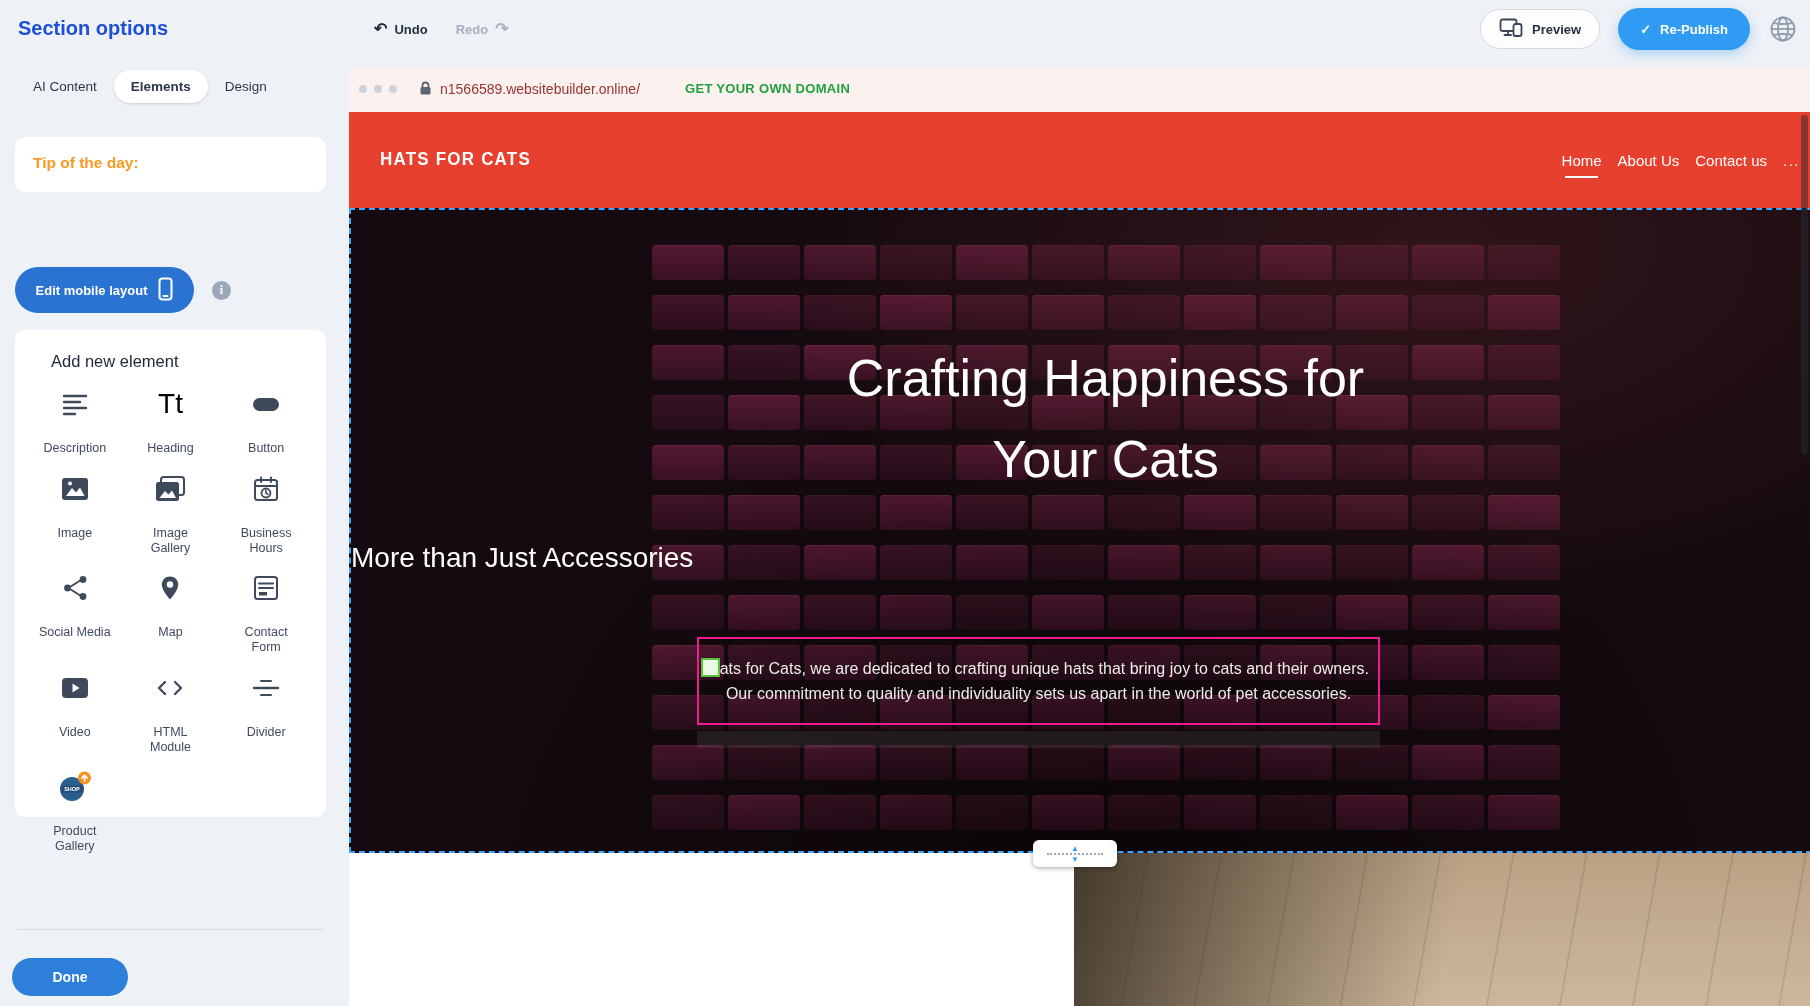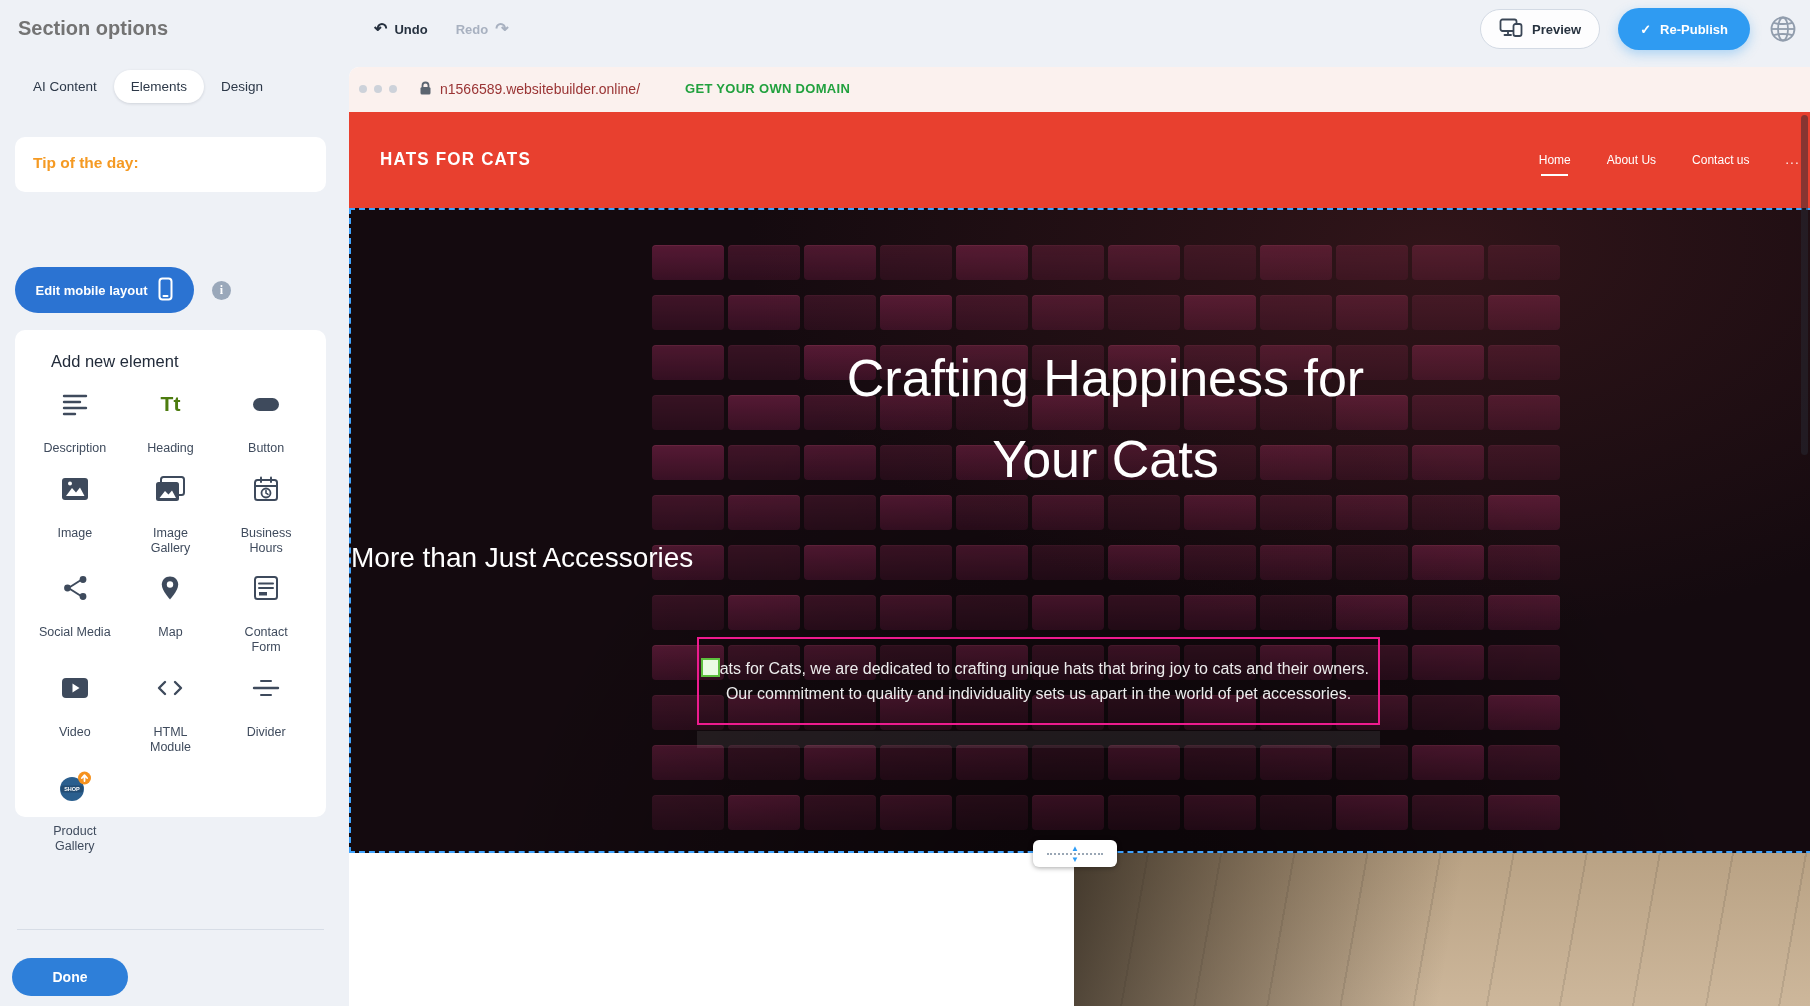--- a/index.html
+++ b/index.html
@@ -1,63 +1,63 @@
 <!DOCTYPE html>
 <html><head>
 <meta charset="utf-8">
 <style>
   html,body{margin:0;padding:0}
   .stage{position:relative;width:1810px;height:1006px;background:#eef1f6;font-family:"Liberation Sans",sans-serif;overflow:hidden}
 
   
   .topbar{position:absolute;left:0;top:0;width:100%;height:58px}
-  .app-title{position:absolute;left:18px;top:17px;font-size:20px;font-weight:700;color:#737373}
+  .app-title{position:absolute;left:18px;top:17px;font-size:20px;font-weight:700;color:#1d4ed8}
   .undo-group{position:absolute;left:374px;top:0;height:58px;display:flex;align-items:center;gap:28px}
   .undo,.redo{display:flex;align-items:center;gap:7px;font-size:13px;font-weight:700;cursor:pointer}
   .undo{color:#26313f}.redo{color:#a8b1c0}
   .uicon{font-size:16px;line-height:1}
   .topbar-right{position:absolute;right:12px;top:0;height:58px;display:flex;align-items:center;gap:18px}
   .preview-btn{display:flex;align-items:center;gap:9px;height:40px;padding:0 18px;border-radius:20px;border:1px solid #d3dae4;background:#fdfdfe;color:#27323f;font-size:13px;font-weight:600;font-family:inherit;cursor:pointer}
   .republish-btn{display:flex;align-items:center;gap:9px;height:42px;padding:0 22px;border-radius:21px;border:none;background:#2f9bf2;color:#fff;font-size:13px;font-weight:700;font-family:inherit;cursor:pointer;box-shadow:0 4px 12px rgba(47,155,242,.35)}
   .check{font-size:13px}
   .globe{display:flex;align-items:center;cursor:pointer}
 
   
   .tabs{position:absolute;left:16px;top:70px;display:flex;align-items:center}
   .tab{padding:9px 17px;font-size:13.5px;color:#2c3848;cursor:pointer;border-radius:17px}
-  .tab.active{background:#fff;box-shadow:0 1px 3px rgba(20,30,50,.14);font-weight:400}
+  .tab.active{background:#fff;box-shadow:0 1px 3px rgba(20,30,50,.14);font-weight:700}
   .tip-card{position:absolute;left:15px;top:137px;width:311px;box-sizing:border-box;background:#fff;border-radius:10px;padding:17px 18px 20px}
   .tip-title{color:#f59a23;font-weight:700;font-size:15.5px}
   .tip-body{margin-top:9px;font-size:13px;color:#5a6a80;line-height:1.45}
   .mobile-row{position:absolute;left:15px;top:267px;display:flex;align-items:center;gap:18px}
   .edit-mobile-btn{width:179px;height:46px;border-radius:23px;background:#2b73d2;color:#fff;font-size:13px;font-weight:700;display:flex;align-items:center;justify-content:center;gap:11px;border:none;font-family:inherit;cursor:pointer}
   .info-dot{width:19px;height:19px;border-radius:50%;background:#9aa8ba;color:#fff;font-size:12px;font-weight:700;display:flex;align-items:center;justify-content:center;font-family:"Liberation Serif",serif;cursor:pointer}
   .add-card{position:absolute;left:15px;top:330px;width:311px;height:487px;background:#fff;border-radius:10px;box-sizing:border-box;padding:22px 12px 10px}
   .add-title{font-size:16.5px;color:#222b3a;margin:0 0 16px 24px;font-weight:500}
   .egrid{display:grid;grid-template-columns:repeat(3,1fr);row-gap:16px}
   .ecell{display:flex;flex-direction:column;align-items:center;cursor:pointer}
   .eicon{height:34px;display:flex;align-items:center;justify-content:center}
-  .tt{font-size:21px;font-weight:700;color:#4d7c0f}
+  .tt{font-size:28px;font-weight:400;color:#000000}
   .elabel{margin-top:20px;font-size:12.5px;color:#3f4b5d;text-align:center;line-height:1.18;max-width:74px}
   .side-divider{position:absolute;left:17px;top:929px;width:307px;height:1px;background:#d7dde6}
   .done-btn{position:absolute;left:12px;top:958px;width:116px;height:38px;border-radius:19px;background:#2e7fd9;color:#fff;font-weight:700;font-size:14px;border:none;font-family:inherit;cursor:pointer}
 
   
   .canvas{position:absolute;left:349px;top:67px;width:1513px;height:939px;border-top-left-radius:10px;overflow:hidden;background:#fff}
   .browserbar{position:relative;height:45px;background:#fbf1ee}
   .win-dots{position:absolute;left:10px;top:18px;display:flex;gap:7px}
   .win-dots span{width:8px;height:8px;border-radius:50%;background:#cdd2da}
   .lock{position:absolute;left:70px;top:14px}
   .url{position:absolute;left:91px;top:14px;font-size:14px;color:#9a3434;cursor:pointer}
   .domain-cta{position:absolute;left:336px;top:14px;font-size:13px;font-weight:700;color:#21a13e;letter-spacing:.3px;cursor:pointer}
 
   
   .siteheader{height:96px;background:#e8402f;display:flex;align-items:center;justify-content:space-between;padding:0 62px 0 31px;box-sizing:border-box}
   .logo{color:#fff;font-size:17px;font-weight:700;letter-spacing:1.2px;transform:scaleY(1.08)}
-  .nav{display:flex;align-items:center;gap:36px;color:#fff;font-size:12px}
+  .nav{display:flex;align-items:center;gap:16px;color:#fff;font-size:15px}
   .nav-item{position:relative;cursor:pointer}
   .nav-item.active::after{content:'';position:absolute;left:8%;right:8%;bottom:-9px;height:2px;background:#fff}
   .nav-more{letter-spacing:1.5px;cursor:pointer}
 
   
   .hero{position:relative;height:645px;background:#140a0f;box-sizing:border-box;border:2px dashed #3fa4ff;overflow:hidden}
   .hero::after{content:'';position:absolute;inset:0;z-index:1;pointer-events:none;
     background:radial-gradient(ellipse at 72% 6%, rgba(95,38,42,.38), transparent 45%),
                radial-gradient(ellipse at 50% 125%, rgba(0,0,0,.55), transparent 60%)}
   .hero-tiles{position:absolute;left:50%;top:35px;transform:translateX(-50%);display:grid;grid-template-columns:repeat(12,72px);column-gap:4px;row-gap:15px;z-index:0}

